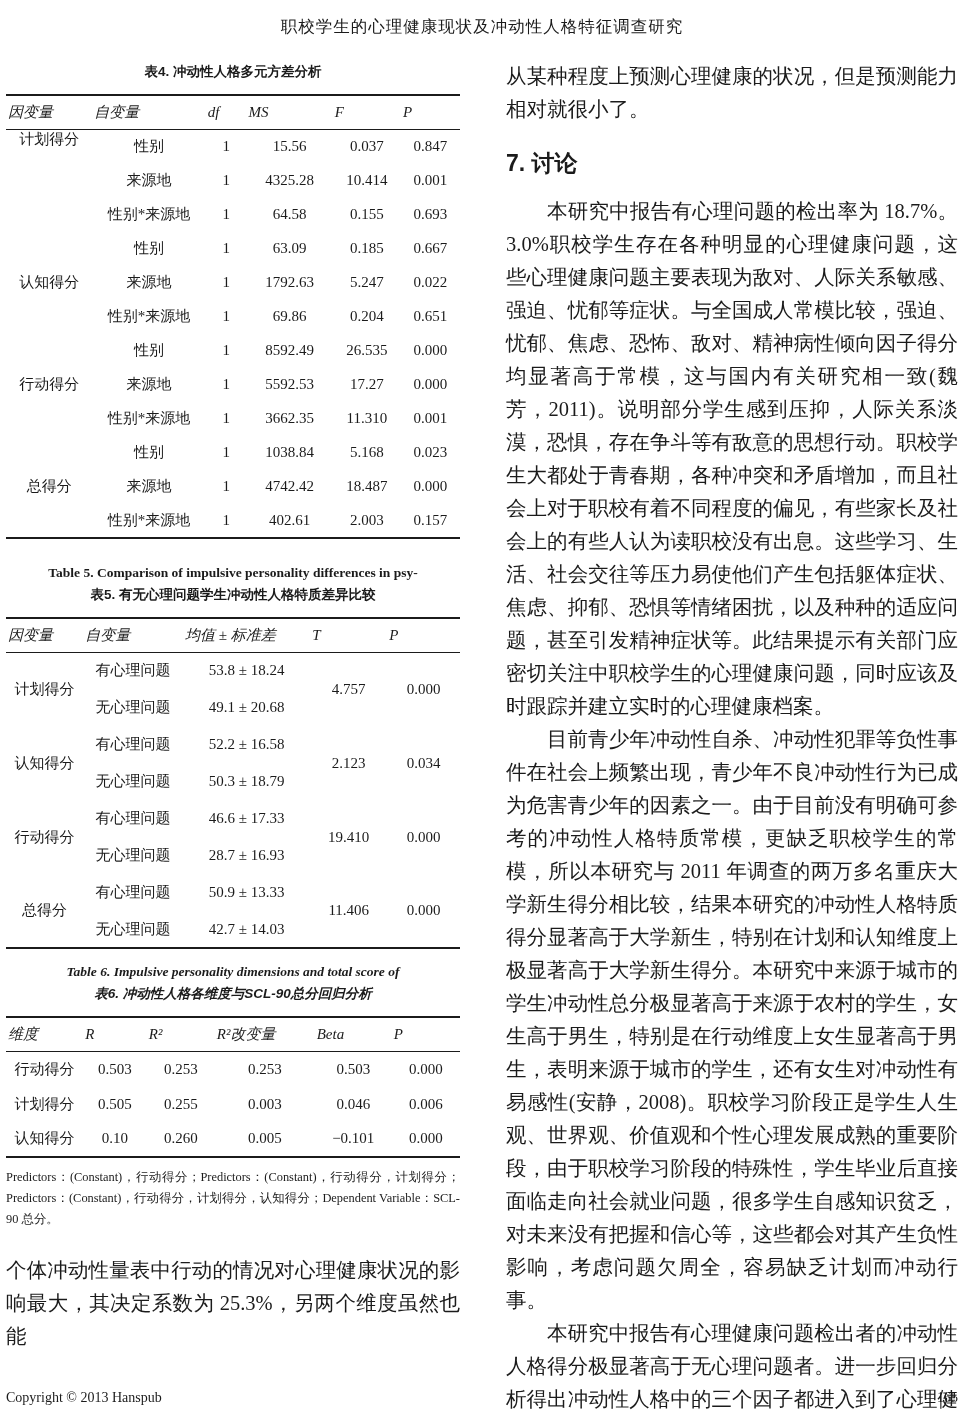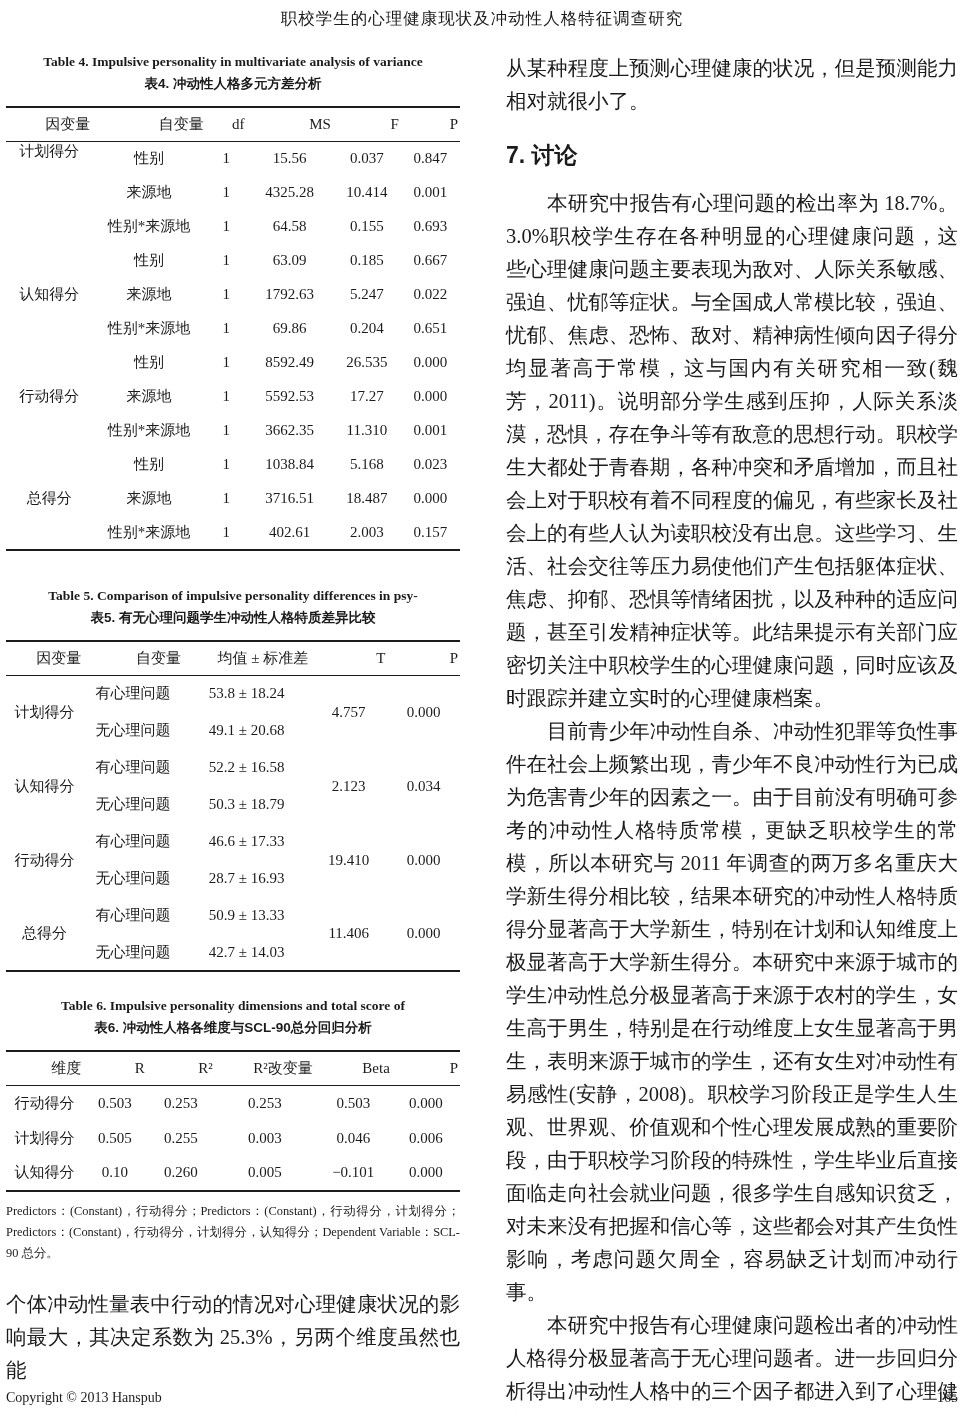--- a/index.html
+++ b/index.html
@@ -8,57 +8,58 @@
     width: 964px; height: 1414px;
     background: #ffffff;
     color: #1b1b1b;
     font-family: "Liberation Serif", "DejaVu Serif", serif;
     position: relative;
     overflow: hidden;
   }
   .page-title {
     text-align: center;
     font-size: 16.5px;
-    padding-top: 8px;
+    padding-top: 16px;
     letter-spacing: 1px;
   }
   .columns {
     display: flex;
     gap: 46px;
     padding: 0 6px;
     margin-top: 22px;
   }
   .col-left  { width: 454px; flex: none; }
   .col-right { width: 452px; flex: none; }
 
   
   .caption { text-align: center; font-weight: bold; }
   .caption-en { font-size: 13.5px; line-height: 20px; }
   .caption-zh {
     font-size: 13.5px; line-height: 23px;
     font-family: "Liberation Sans", "DejaVu Sans", sans-serif;
   }
   .caption-block { margin-top: 0; }
-  .caption-block.t5 { margin-top: 35px; }
-  .caption-block.t6 { margin-top: 24px; }
+  .caption-block.t5 { margin-top: 24px; }
+  .caption-block.t6 { margin-top: 13px; font-style: italic; }
 
   
   table.data-table {
     width: 100%;
     border-collapse: collapse;
     font-size: 15px;
     margin-top: 11px;
     border-top: 2px solid #1b1b1b;
     border-bottom: 2px solid #1b1b1b;
   }
   table.data-table th {
     font-weight: normal;
-    text-align: right;
+    text-align: left;
     padding: 7px 2px;
     border-bottom: 1.4px solid #1b1b1b;
+    font-style: italic;
   }
   table.data-table td {
     text-align: center;
     padding: 0 2px;
   }
   #table4 td { height: 34px; }
   #table5 td { height: 37px; }
   #table6 td { height: 35px; }
   td.group-top { vertical-align: top; padding-top: 8px; }
   td.group-mid { vertical-align: middle; }
@@ -105,21 +106,20 @@
 
 <div class="page">
 
   <div class="page-title">职校学生的心理健康现状及冲动性人格特征调查研究</div>
 
   <div class="columns">
 
     <div class="col-left">
 
       <div class="caption-block">
-        <div class="caption caption-en">Table 4. Impulsive personality in multivariate analysis of variance</div>
         <div class="caption caption-zh">表4.  冲动性人格多元方差分析</div>
       </div>
 
       <table class="data-table" id="table4">
         <colgroup>
           <col style="width:19%">
             <col style="width:25%">
             <col style="width:9%">
           <col style="width:19%">
             <col style="width:15%">
@@ -206,21 +206,21 @@
             <td rowspan="3" class="group-mid">总得分</td>
             <td>性别</td>
             <td>1</td>
             <td>1038.84</td>
             <td>5.168</td>
             <td>0.023</td>
           </tr>
           <tr>
             <td>来源地</td>
             <td>1</td>
-            <td>3716.51</td>
+            <td>4742.42</td>
             <td>18.487</td>
             <td>0.000</td>
           </tr>
           <tr>
             <td>性别*来源地</td>
             <td>1</td>
             <td>402.61</td>
             <td>2.003</td>
             <td>0.157</td>
           </tr>

